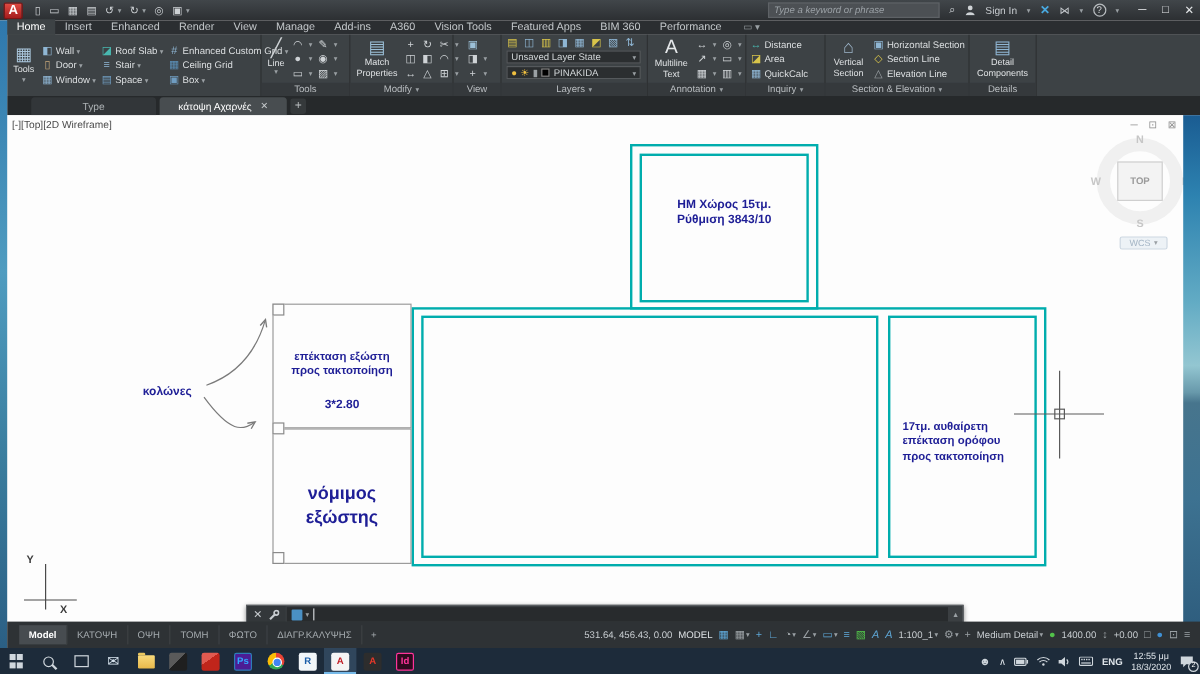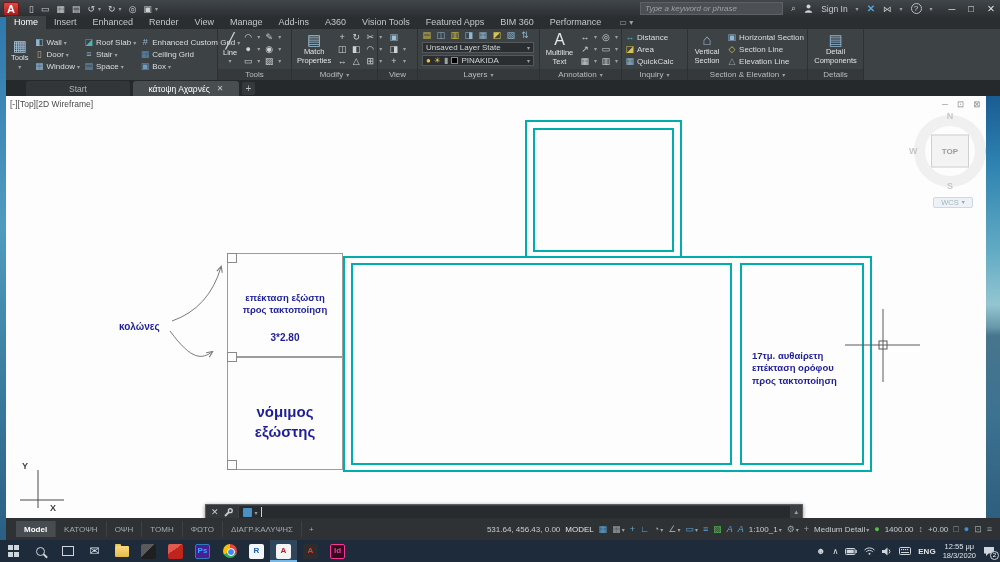--- a/index.html
+++ b/index.html
@@ -473,21 +473,21 @@
       <div class="rpanel-label">
           <span>Details</span>
         </div>
     </div>
 
     <div style="flex:1"></div>
   </div>
 
   <div class="filetabs">
     <div class="ftab" style="min-width:104px">
-      <span>Start</span>
+      <span>Type</span>
     </div>
     <div class="ftab active" style="min-width:106px">
       <span>κάτοψη Αχαρνές</span>
       <span class="close">✕</span>
     </div>
     <div class="ftab-add">+</div>
   </div>
 
   <div class="canvas"></div>
   <div class="vplabel">[-][Top][2D Wireframe]</div>
@@ -501,20 +501,24 @@
   <div class="trect" style="left:533px;top:128px;width:141px;height:124px;"></div>
   <div class="trect" style="left:343px;top:256px;width:529px;height:216px;"></div>
   <div class="trect" style="left:351px;top:263px;width:381px;height:202px;"></div>
   <div class="trect" style="left:740px;top:263px;width:124px;height:202px;"></div>
   <div class="grect" style="left:227px;top:253px;width:116px;height:104px;"></div>
   <div class="grect" style="left:227px;top:357px;width:116px;height:113px;"></div>
   <div class="colsq" style="left:227px;top:253px;"></div>
   <div class="colsq" style="left:227px;top:352px;"></div>
   <div class="colsq" style="left:227px;top:460px;"></div>
 
+  <div class="cadtext c" style="left:533px;top:164px;width:141px;">
+    <div>ΗΜ Χώρος 15τμ.</div>
+    <div>Ρύθμιση 3843/10</div>
+  </div>
   <div class="cadtext c" style="left:230px;top:292px;width:110px;font-size:9.5px;">
     <div>επέκταση εξώστη</div>
     <div>προς τακτοποίηση</div>
   </div>
   <div class="cadtext c" style="left:230px;top:331px;width:110px;">3*2.80</div>
   <div class="cadtext c" style="left:230px;top:402px;width:110px;font-size:15px;">νόμιμος εξώστης</div>
   <div class="cadtext" style="left:119px;top:320px;">κολώνες</div>
   <div class="cadtext" style="left:752px;top:350px;font-size:9.5px;">
     <div>17τμ. αυθαίρετη</div>
     <div>επέκταση ορόφου</div>

